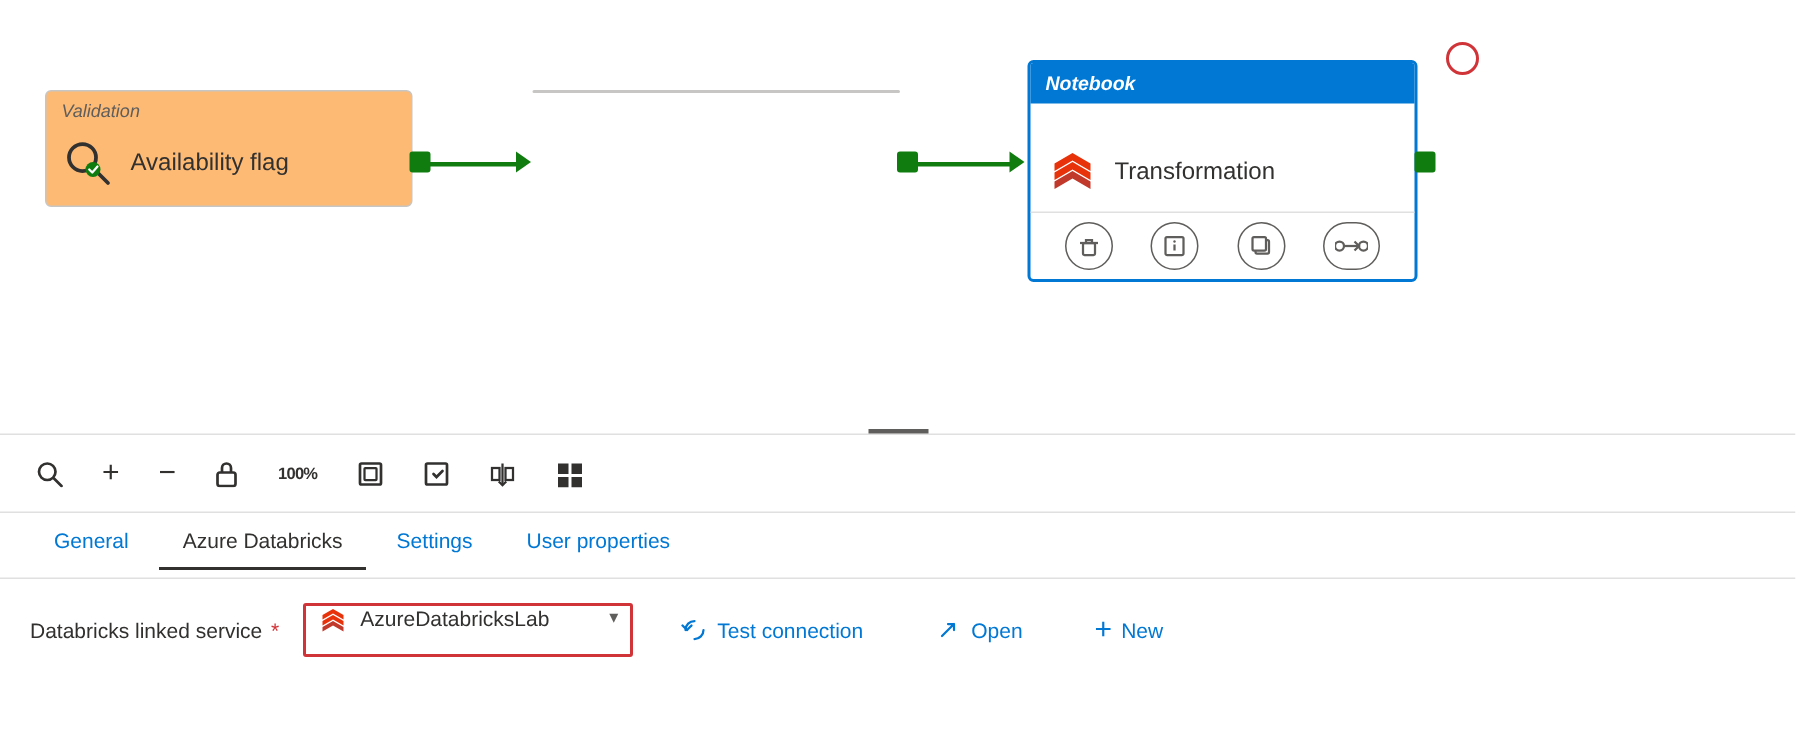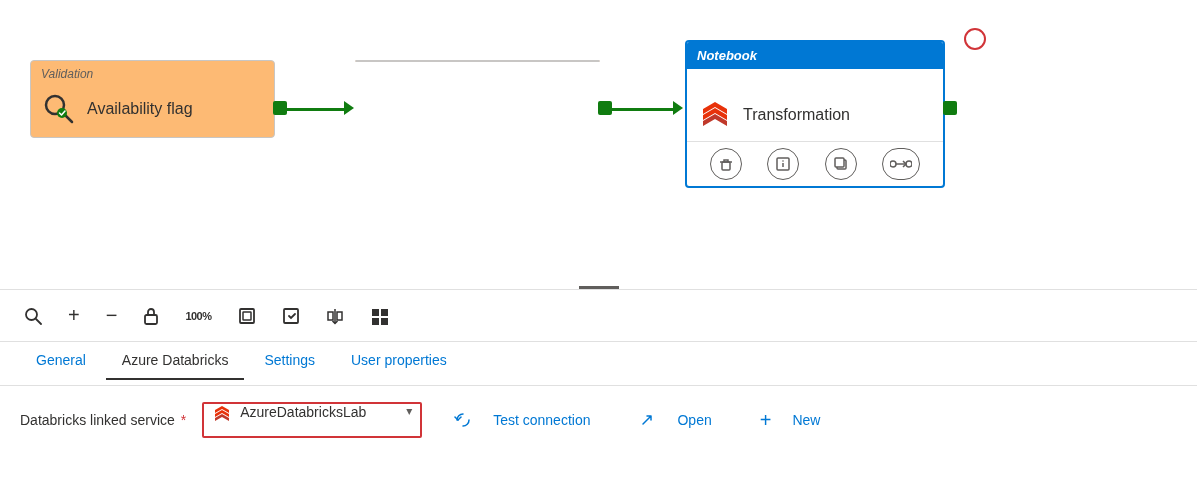--- a/index.html
+++ b/index.html
@@ -251,21 +251,21 @@
     }
 
     .dropdown-chevron {
       font-size: 12px;
       color: #605e5c;
     }
 
     .action-btn {
       display: flex;
       align-items: center;
-      gap: 21px;
+      gap: 6px;
       padding: 0 16px;
       height: 36px;
       background: none;
       border: none;
       cursor: pointer;
       font-size: 14px;
       color: #0078d4;
     }
 
     .icon-container {

